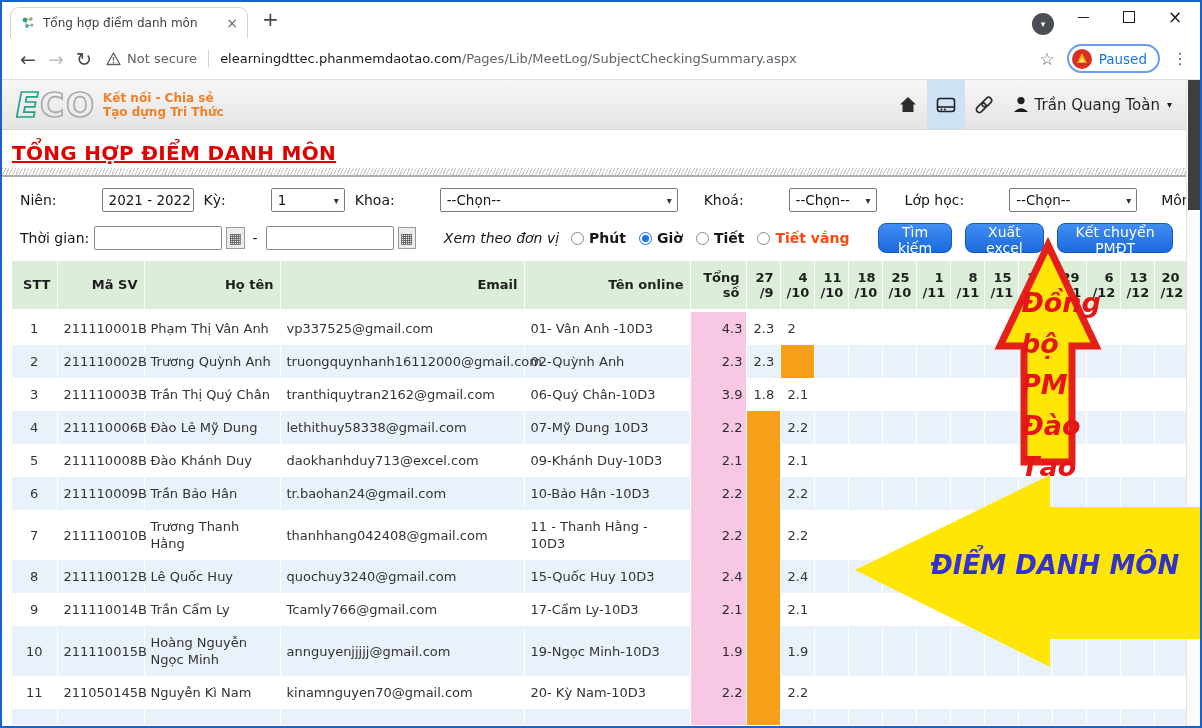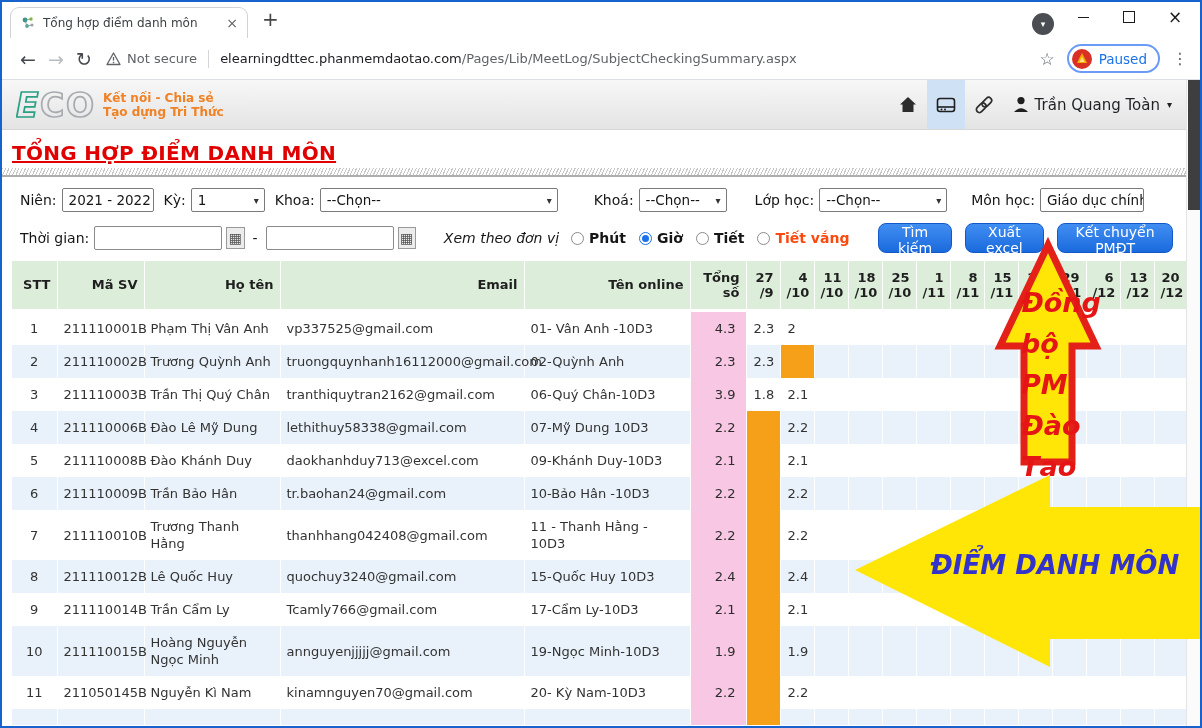--- a/index.html
+++ b/index.html
@@ -51,23 +51,23 @@
 
   .title-area{padding:11px 0 0 10px;}
   .page-title{display:inline-block;font-size:20px;font-weight:bold;color:#e10000;
     text-decoration:underline;letter-spacing:.3px;}
   .hatch{height:7px;margin-top:3px;background:repeating-linear-gradient(115deg,#c6c6c6 0 1px,#ffffff 1px 3px);
     border-bottom:2px solid #aeaeae;}
 
   .filters{padding:11px 0 0 18px;font-size:14px;color:#161616;}
   .frow{display:flex;align-items:center;}
   .frow2{margin-top:11px;}
-  .ffield{display:inline-flex;align-items:center;}
+  .ffield{display:inline-flex;align-items:center;gap:40px;}
   .ffield:nth-child(1){margin-right:10px;} .ffield:nth-child(2){margin-right:10px;}
-  .ffield:nth-child(3){margin-right:36px;} .ffield:nth-child(4){margin-right:28px;}
+  .ffield:nth-child(3){margin-right:26px;} .ffield:nth-child(4){margin-right:28px;}
   .ffield:nth-child(5){margin-right:24px;}
   .flabel{margin-right:5px;white-space:nowrap;}
   .fselect{display:inline-flex;align-items:center;justify-content:space-between;height:24px;
     border:1px solid #7a7a7a;border-radius:2px;background:#fff;padding:0 5px 0 6px;
     box-sizing:border-box;font-size:13.5px;white-space:nowrap;overflow:hidden;}
   .fcaret{font-size:10px;color:#333;margin-left:5px;}
   .tg-input{width:118px;height:22px;border:1px solid #8a8a8a;border-radius:2px;font-family:inherit;font-size:13px;padding:0 4px;}
   .cal-btn{width:22px;height:22px;border:1px solid #9a9a9a;background:#ececec;display:flex;
     align-items:center;justify-content:center;font-size:14px;color:#555;margin-left:4px;box-sizing:border-box;}
   .dash{margin:0 8px;}
@@ -82,21 +82,21 @@
   .btn{height:30px;border:1px solid #1258c8;border-radius:8px;background:linear-gradient(#418ef2,#1a6add);
     color:#fff;font-size:14px;margin-right:13px;font-family:inherit;padding:0 12px;}
 
   
   table.grid{margin:8px 0 0 10px;border-collapse:collapse;table-layout:fixed;width:1174px;font-size:13px;color:#333;}
   .grid th{background:#DCEEDA;font-weight:bold;text-align:right;padding:9px 6px;border-right:1px solid #fff;
     border-bottom:3px solid #fff;vertical-align:middle;line-height:16px;color:#1f1f1f;}
   .grid td{padding:8px 6px;border-right:1px solid #fff;vertical-align:middle;line-height:17px;background:#fff;}
   .grid tbody tr:nth-child(even) td{background:#E9F2FA;}
   .c-stt{text-align:center;}
-  td.c-total{background:#F8C7E4 !important;text-align:right;padding-right:10px;color:#2c2c2c;}
+  td.c-total{background:#F8C7E4 !important;text-align:right;padding-right:3px;color:#2c2c2c;}
   th.c-total{line-height:15px;}
   td.absent{background:#F5A018 !important;}
   td.c-day{padding-left:7px;}
   th.day-h div{line-height:15px;}
 
   
   .scrollbar{position:absolute;top:78px;right:0;bottom:0;width:14px;background:#fbfbfb;
     border-left:1px solid #e4e4e4;box-sizing:border-box;z-index:10;}
   .thumb{position:absolute;top:0;left:1px;width:12px;height:130px;background:#3e3e41;}
 

